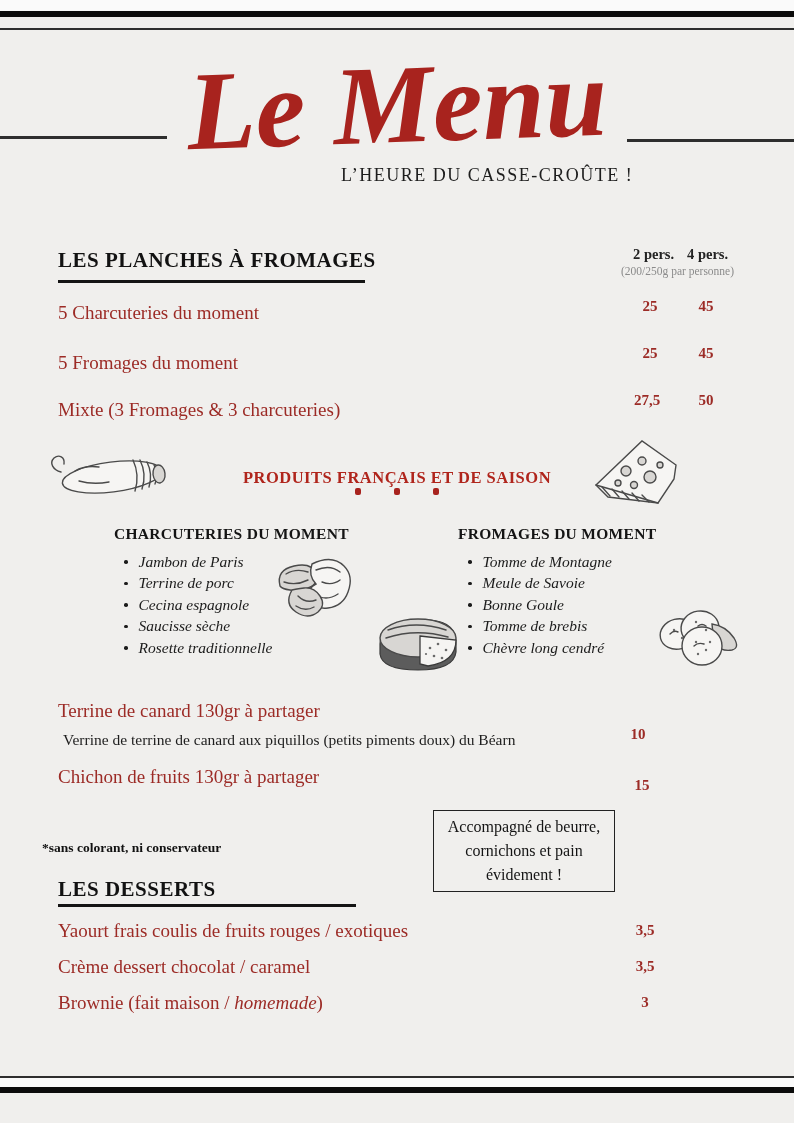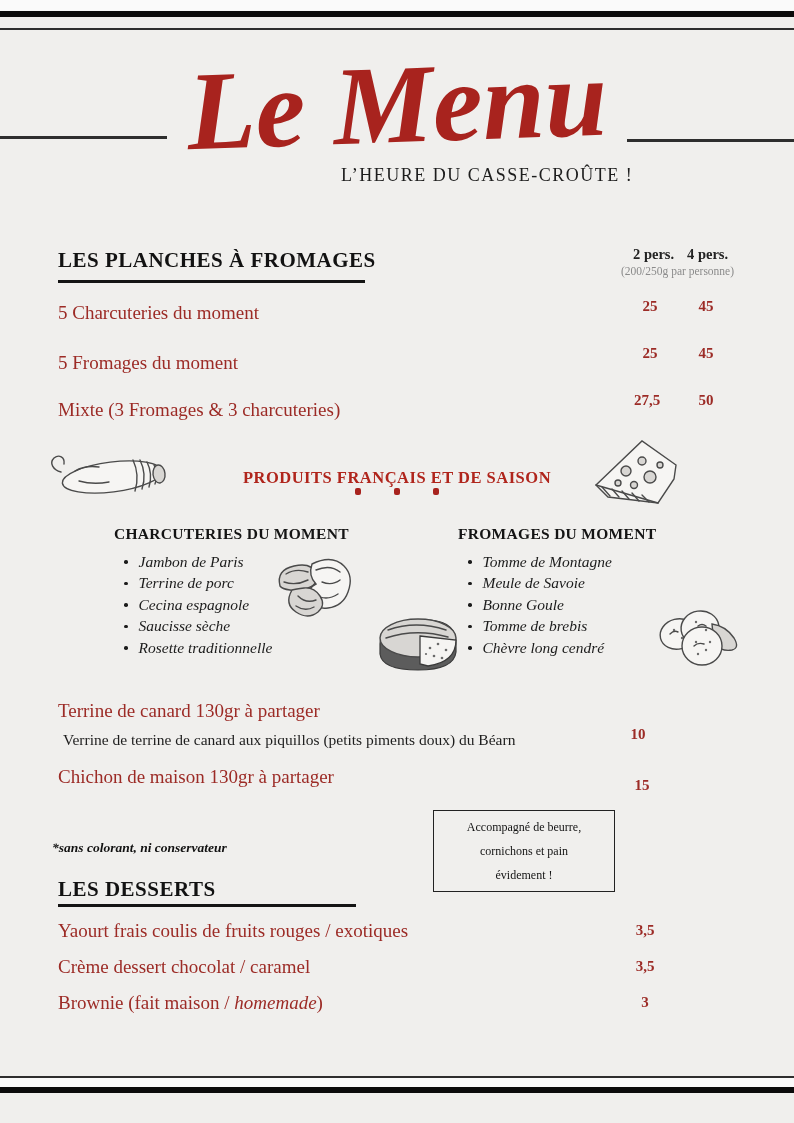--- a/index.html
+++ b/index.html
@@ -46,21 +46,21 @@
   .col-heading{font-weight:bold;font-size:15.5px;letter-spacing:.3px;color:#141414;white-space:nowrap;}
   .prod-list{list-style:none;margin:0;padding:0;}
   .prod-list li{display:flex;align-items:center;height:21.5px;font-style:italic;font-size:15.5px;color:#1b1b1b;white-space:nowrap;}
   .prod-list .bullet{width:3.5px;height:3.5px;border-radius:50%;background:#1b1b1b;margin-right:11px;flex:0 0 auto;}
   .spec-desc{font-size:15.5px;color:#1d1d1d;white-space:nowrap;}
   .footnote{font-weight:bold;font-size:13.5px;color:#111;white-space:nowrap;}
   .note-box{
     border:1.5px solid #222;
     width:180px;height:80px;
     display:flex;flex-direction:column;justify-content:center;
-    text-align:center;font-size:12px;line-height:24px;color:#141414;
+    text-align:center;font-size:16px;line-height:24px;color:#141414;
   }
   .ital{font-style:italic;text-align:center;}
   svg .sk{stroke:#4a4a4a;fill:none;stroke-width:1.4;stroke-linecap:round;}
   svg .fill-light{fill:#f6f5f3;stroke:#4a4a4a;stroke-width:1.4;}
   svg .fill-mid{fill:#d8d6d3;stroke:#4a4a4a;stroke-width:1.4;}
   svg .fill-dark{fill:#5c5c5c;stroke:#3a3a3a;stroke-width:1.2;}
   svg .speck{fill:#6a6a6a;}
 </style>
 </head>
 <body>
@@ -221,24 +221,24 @@
       <circle class="speck" cx="44" cy="56" r="1.2"></circle>
         <circle class="speck" cx="56" cy="44" r="1.2"></circle>
       <path class="sk" d="M40 48 q4 -4 10 -2 M16 36 q4 -4 8 -2 M44 28 q4 -3 8 0"></path>
     </svg>
   </div>
 
   <div class="abs item-label" style="left:58px;top:700px;">Terrine de canard 130gr à partager</div>
   <div class="abs spec-desc" style="left:63px;top:731px;">Verrine de terrine de canard aux piquillos (petits piments doux) du Béarn</div>
   <div class="abs price" style="left:620px;top:726px;">10</div>
 
-  <div class="abs item-label" style="left:58px;top:766px;">Chichon de maison 130gr à partager</div>
+  <div class="abs item-label" style="left:58px;top:766px;">Chichon de fruits 130gr à partager</div>
   <div class="abs price" style="left:624px;top:777px;">15</div>
 
-  <div class="abs footnote" style="left:52px;top:840px;font-style:italic;">*sans colorant, ni conservateur</div>
+  <div class="abs footnote" style="left:42px;top:840px;">*sans colorant, ni conservateur</div>
 
   <div class="abs note-box" style="left:433px;top:810px;">
     <div>Accompagné de beurre,</div>
     <div>cornichons et pain</div>
     <div>évidement !</div>
   </div>
 
   <div class="abs sec-heading" style="left:58px;top:877px;">LES DESSERTS</div>
   <div class="abs rule" style="left:58px;top:904px;width:298px;"></div>
 

